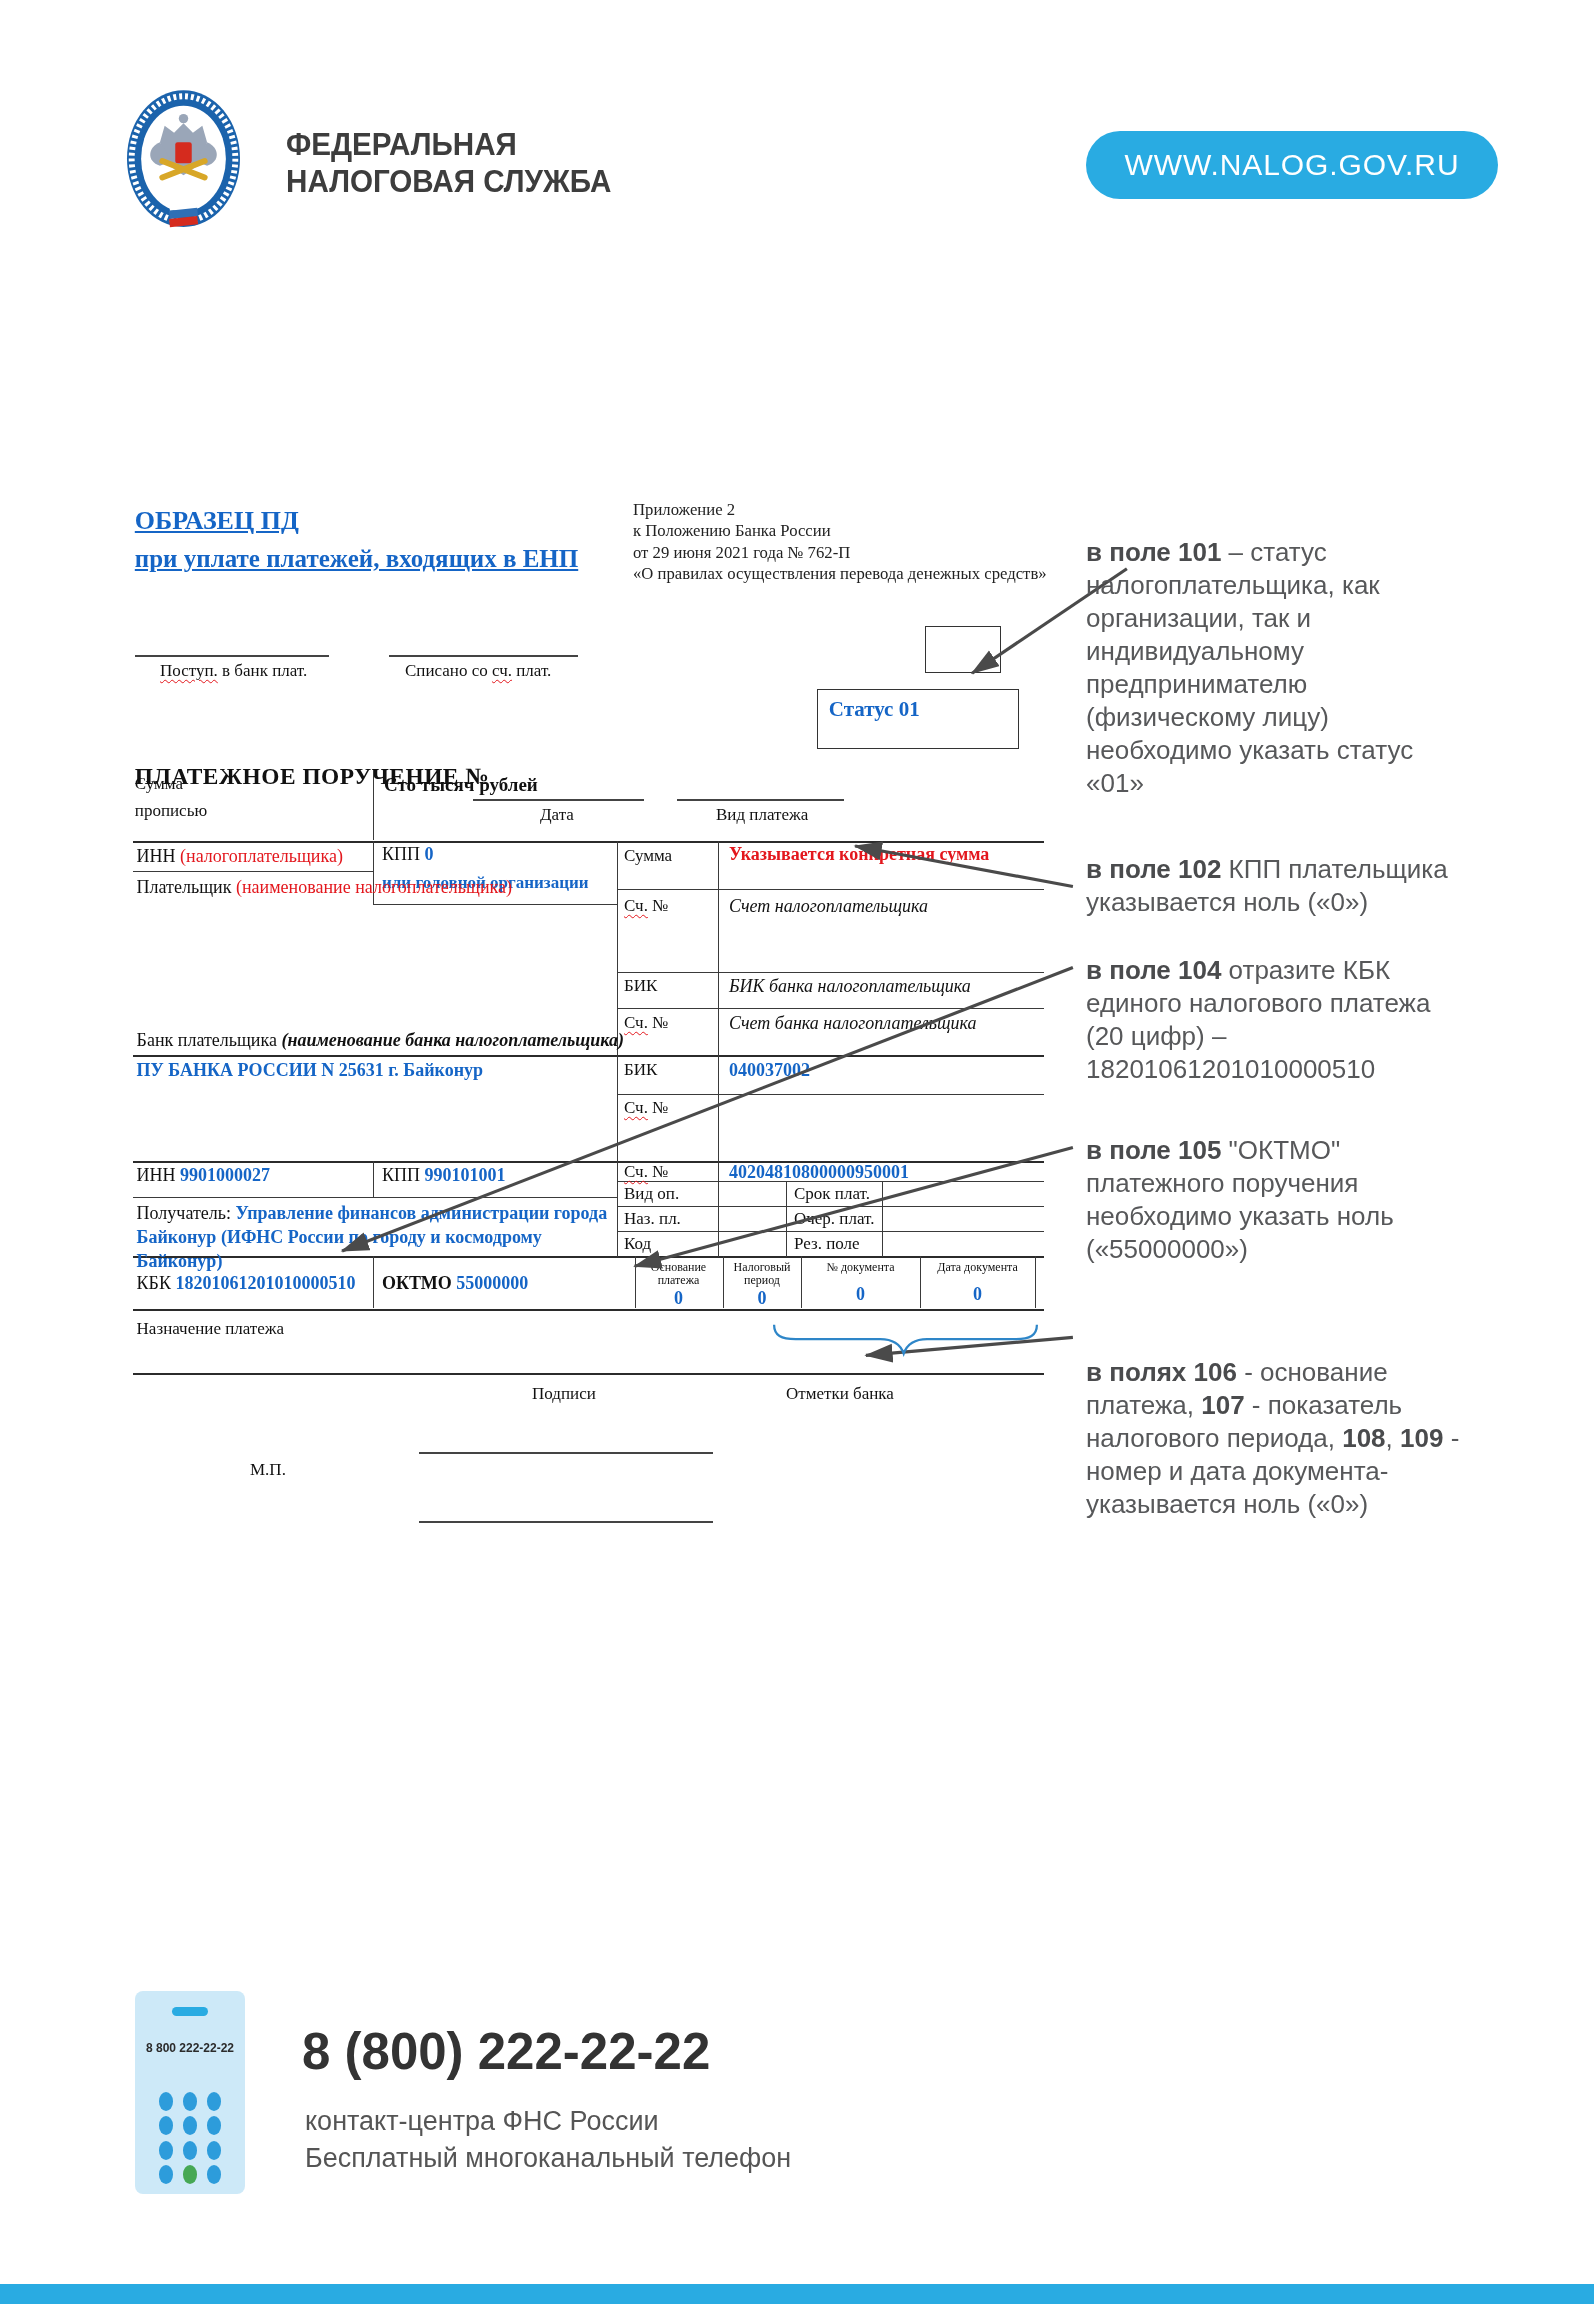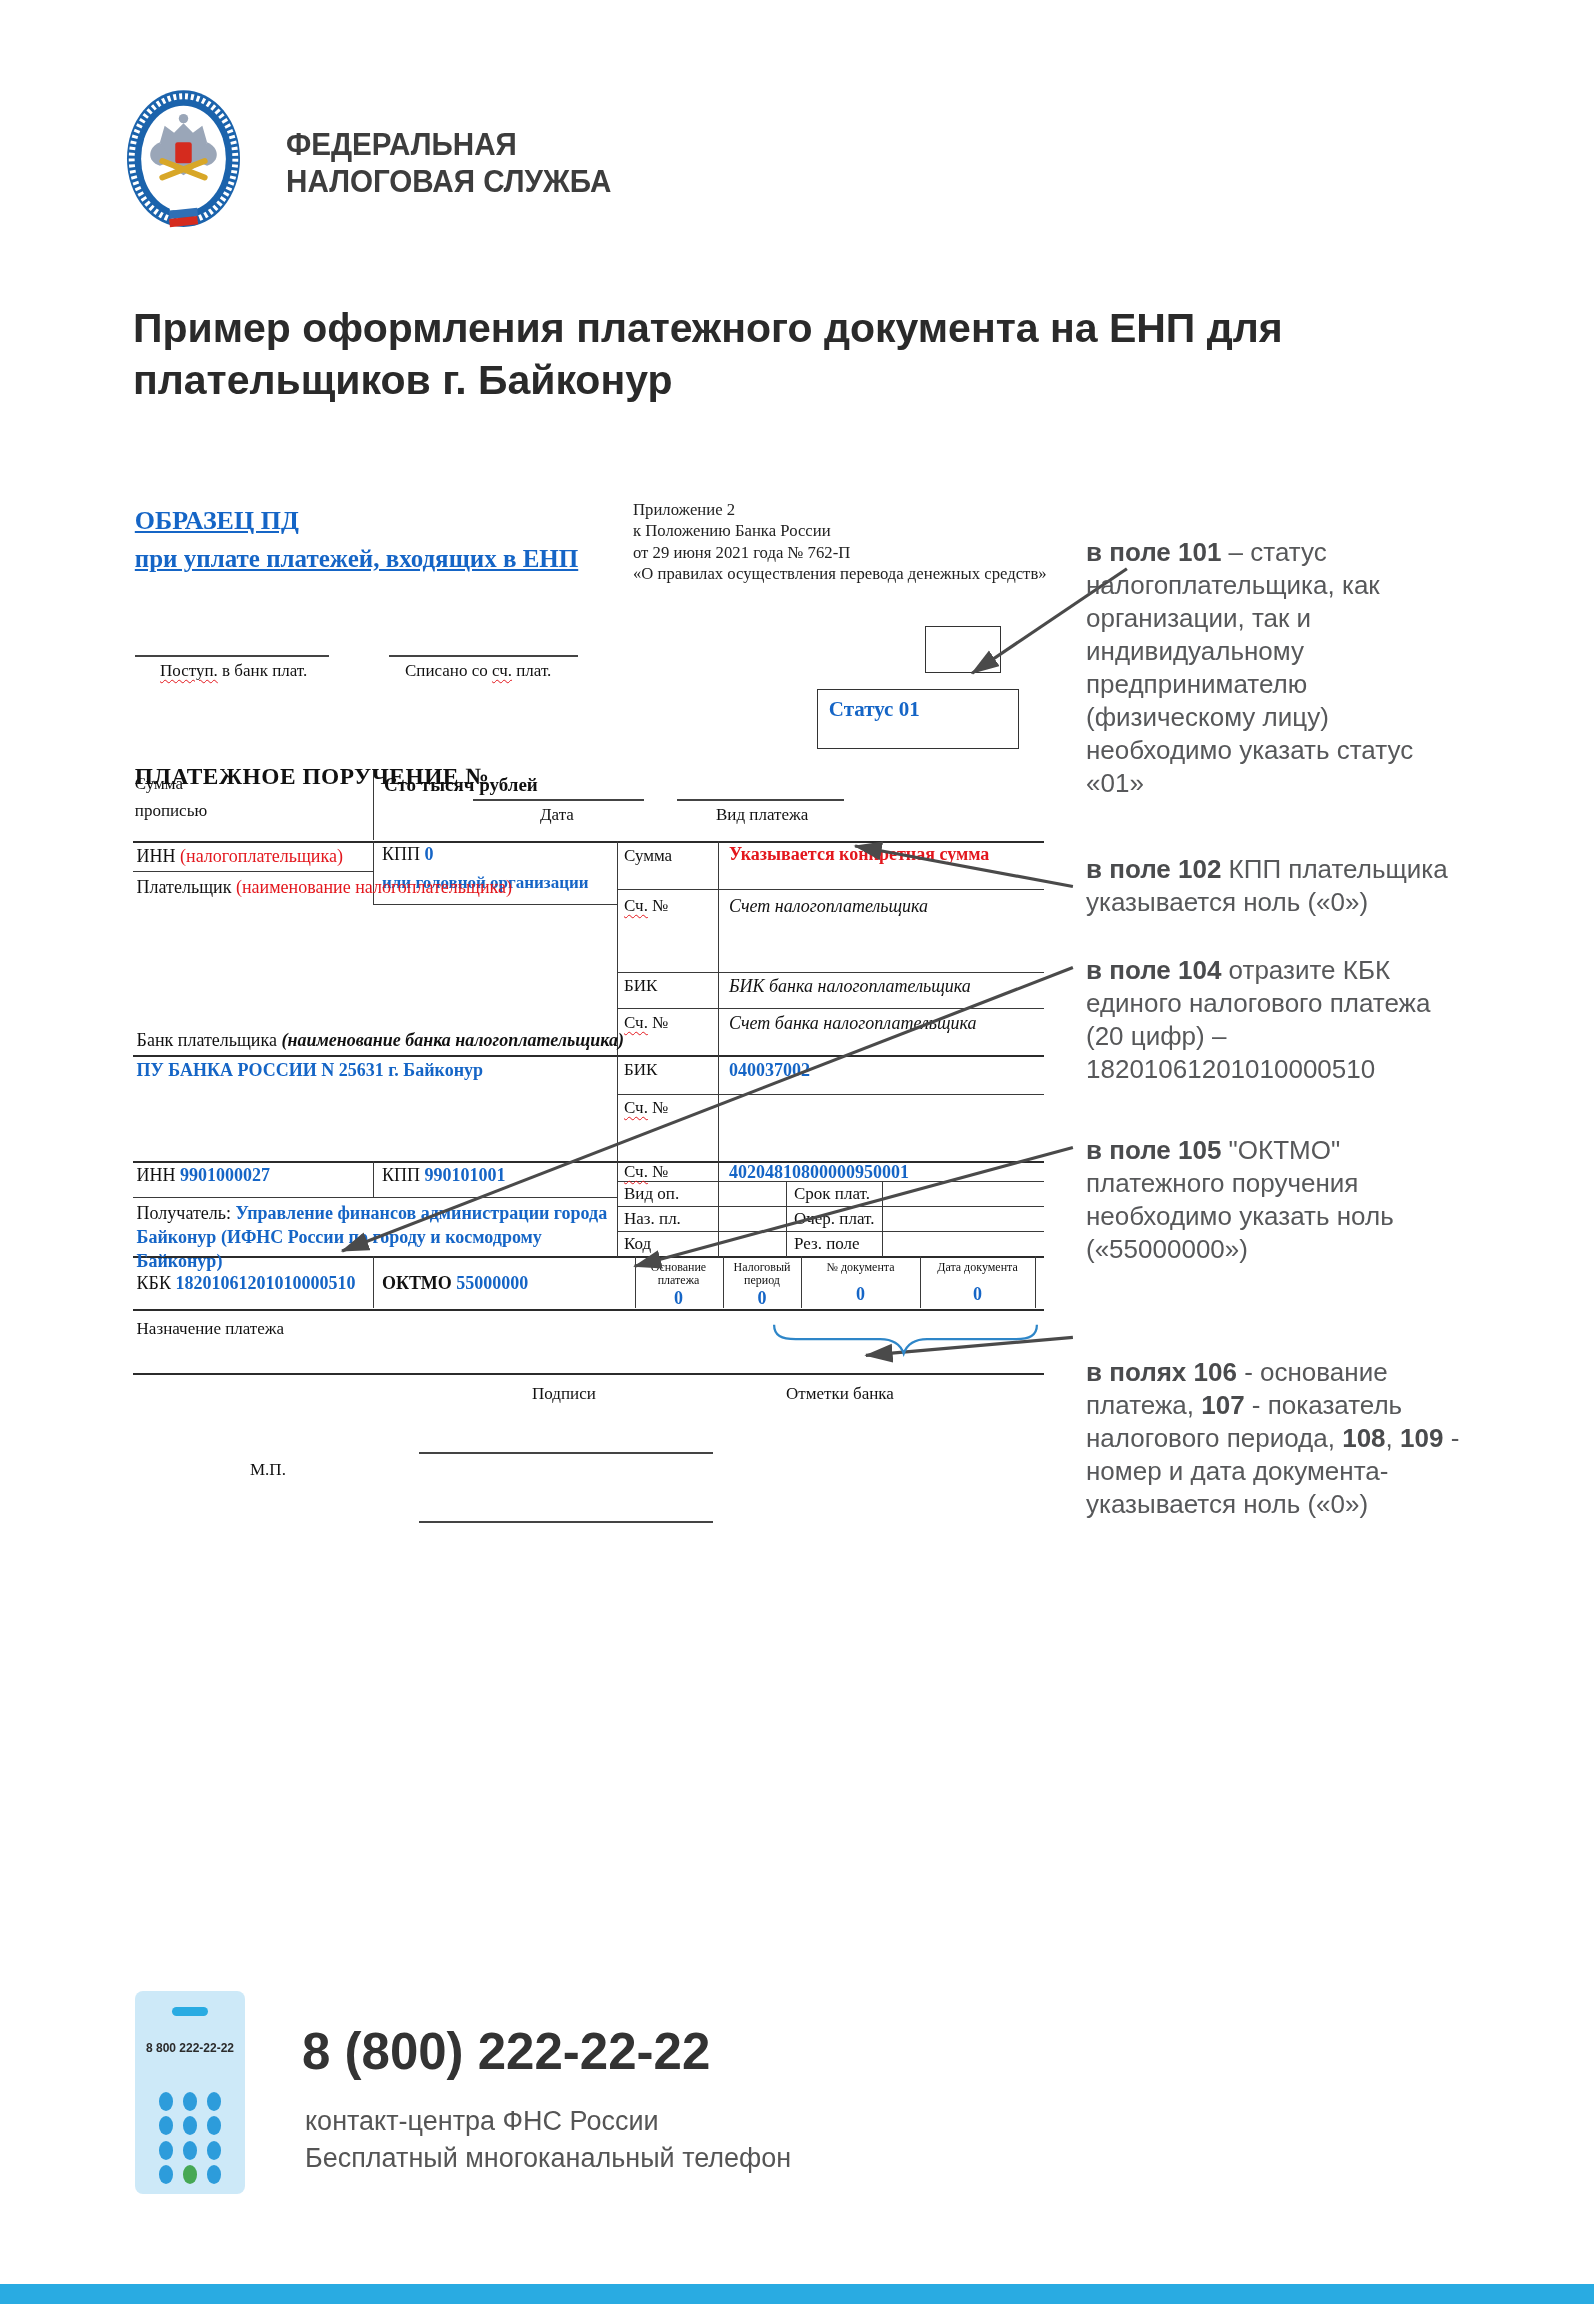--- a/index.html
+++ b/index.html
@@ -67,22 +67,22 @@
       <path d="M32 76 L68 62 M32 62 L68 76" stroke="#d8a727" stroke-width="5" stroke-linecap="round"></path>
       <rect x="38" y="96" width="24" height="7" fill="#ffffff" transform="rotate(-6 50 99)"></rect>
       <rect x="38" y="103" width="24" height="7" fill="#2f6fb5" transform="rotate(-6 50 106)"></rect>
       <rect x="38" y="110" width="24" height="7" fill="#d52b1e" transform="rotate(-6 50 113)"></rect>
     </svg>
   </div>
   <div class="wordmark">
     <div>ФЕДЕРАЛЬНАЯ</div>
     <div>НАЛОГОВАЯ СЛУЖБА</div>
   </div>
-
-  <div class="page-title">Пример оформления платежного документа на ЕНП для плательщиков г. Байконур</div>
+  <div class="badge">WWW.NALOG.GOV.RU</div>
+
 
   <div class="form">
 
     <div class="t obr" style="left:1.8px;top:1.8px;">ОБРАЗЕЦ ПД</div>
     <div class="t obr" style="left:1.8px;top:41px;font-size:25px;">при уплате платежей, входящих в ЕНП</div>
 
     <div class="t" style="left:500px;top:-5.4px;font-size:16.7px;line-height:21.6px;color:#222;">
         <div><span>Приложение 2</span></div>
         <div><span>к Положению Банка России</span></div>
         <div><span>от 29 июня 2021 года № 762-П</span></div>

